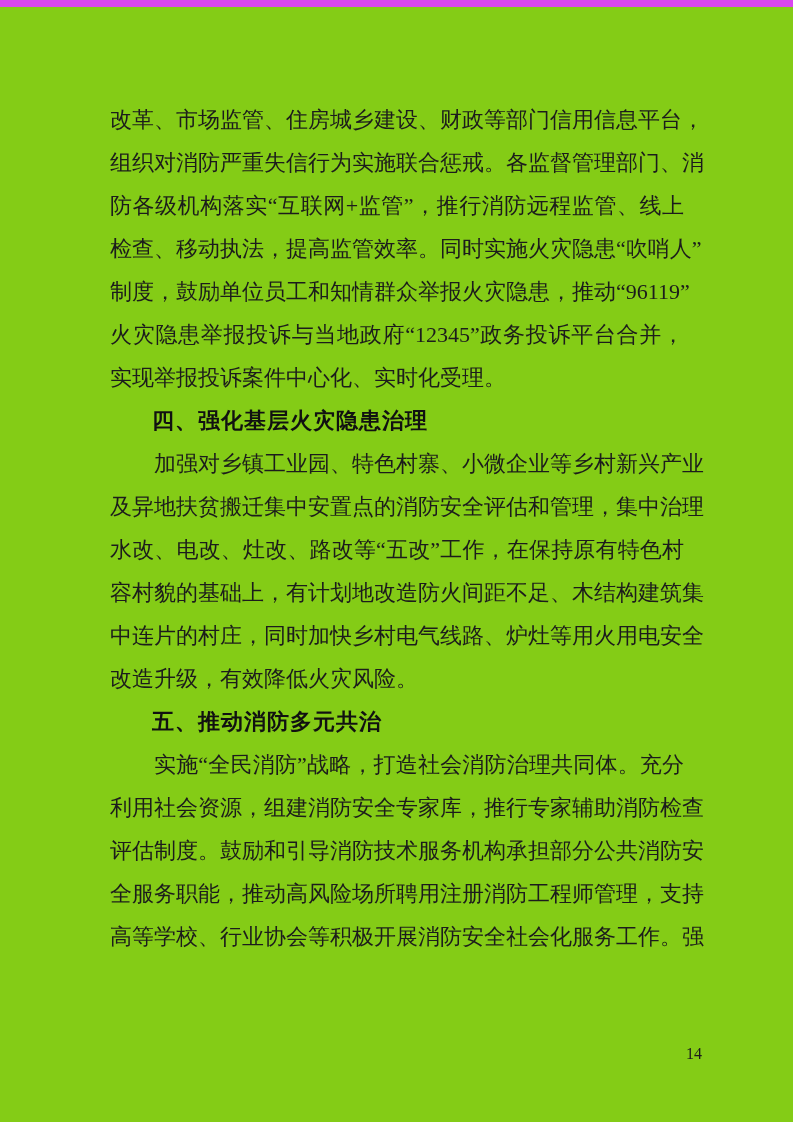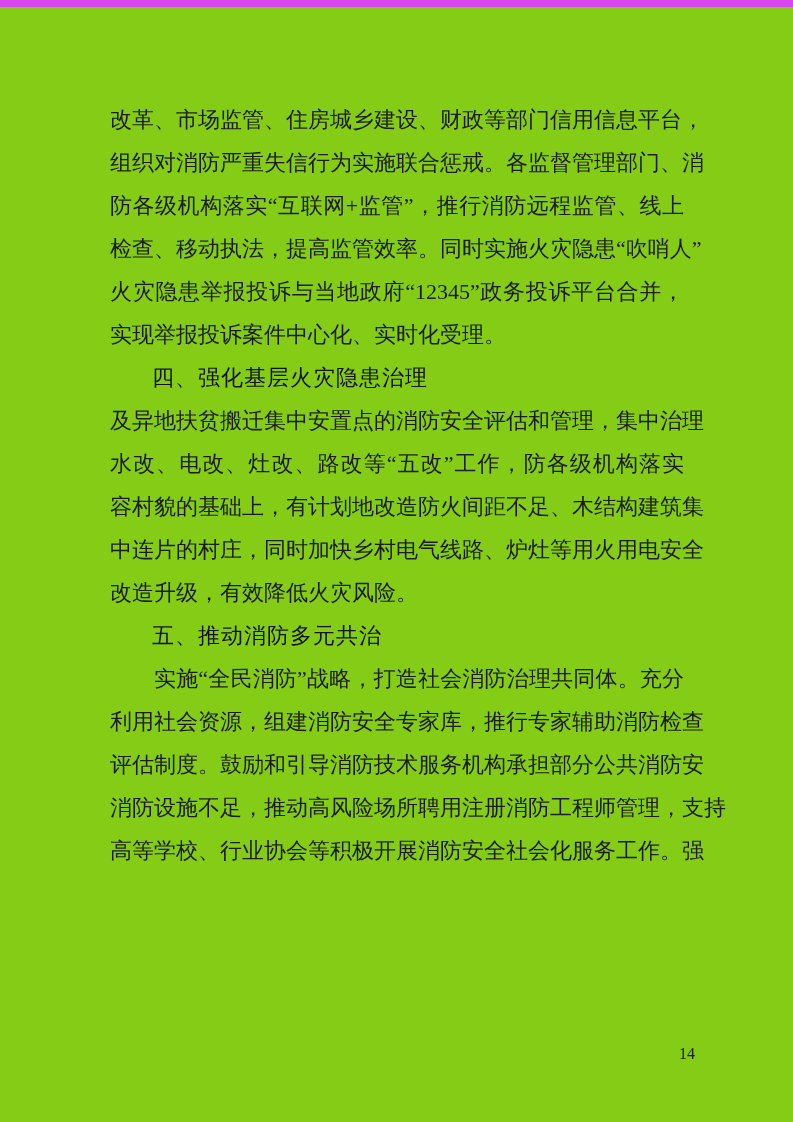--- a/index.html
+++ b/index.html
@@ -34,55 +34,57 @@
   }
   .line.short {
     text-align: center;
     text-align-last: left;
   }
   .line.indent {
     padding-left: 44px;
   }
   .line.heading {
     font-family: "Liberation Sans", "DejaVu Sans", sans-serif;
-    font-weight: normal;
+    font-weight: bold;
     padding-left: 42px;
     text-align: left;
     text-align-last: left;
     letter-spacing: 1px;
     color: #111111;
   }
   .page-number {
     position: absolute;
     top: 1036px;
-    right: 98px;
+    right: 91px;
     font-size: 16px;
     line-height: 22px;
     font-family: "Liberation Serif", "DejaVu Serif", serif;
     color: #1c1c1c;
   }
 </style>
 </head>
 <body>
 
 <div class="page">
   <div class="content">
       <div class="line">改革、市场监管、住房城乡建设、财政等部门信用信息平台，</div>
       <div class="line">组织对消防严重失信行为实施联合惩戒。各监督管理部门、消</div>
       <div class="line">防各级机构落实“互联网+监管”，推行消防远程监管、线上</div>
       <div class="line">检查、移动执法，提高监管效率。同时实施火灾隐患“吹哨人”</div>
+      <div class="line">制度，鼓励单位员工和知情群众举报火灾隐患，推动“96119”</div>
       <div class="line">火灾隐患举报投诉与当地政府“12345”政务投诉平台合并，</div>
       <div class="line short">实现举报投诉案件中心化、实时化受理。</div>
       <div class="line heading">四、强化基层火灾隐患治理</div>
+      <div class="line indent">加强对乡镇工业园、特色村寨、小微企业等乡村新兴产业</div>
       <div class="line">及异地扶贫搬迁集中安置点的消防安全评估和管理，集中治理</div>
-      <div class="line">水改、电改、灶改、路改等“五改”工作，防各级机构落实</div>
+      <div class="line">水改、电改、灶改、路改等“五改”工作，在保持原有特色村</div>
       <div class="line">容村貌的基础上，有计划地改造防火间距不足、木结构建筑集</div>
       <div class="line">中连片的村庄，同时加快乡村电气线路、炉灶等用火用电安全</div>
       <div class="line short">改造升级，有效降低火灾风险。</div>
       <div class="line heading">五、推动消防多元共治</div>
       <div class="line indent">实施“全民消防”战略，打造社会消防治理共同体。充分</div>
       <div class="line">利用社会资源，组建消防安全专家库，推行专家辅助消防检查</div>
       <div class="line">评估制度。鼓励和引导消防技术服务机构承担部分公共消防安</div>
-      <div class="line">消防设施不足，推动高风险场所聘用注册消防工程师管理，支持</div>
+      <div class="line">全服务职能，推动高风险场所聘用注册消防工程师管理，支持</div>
       <div class="line">高等学校、行业协会等积极开展消防安全社会化服务工作。强</div>
     </div>
   <div class="page-number">14</div>
 </div>
 
 </body></html>

